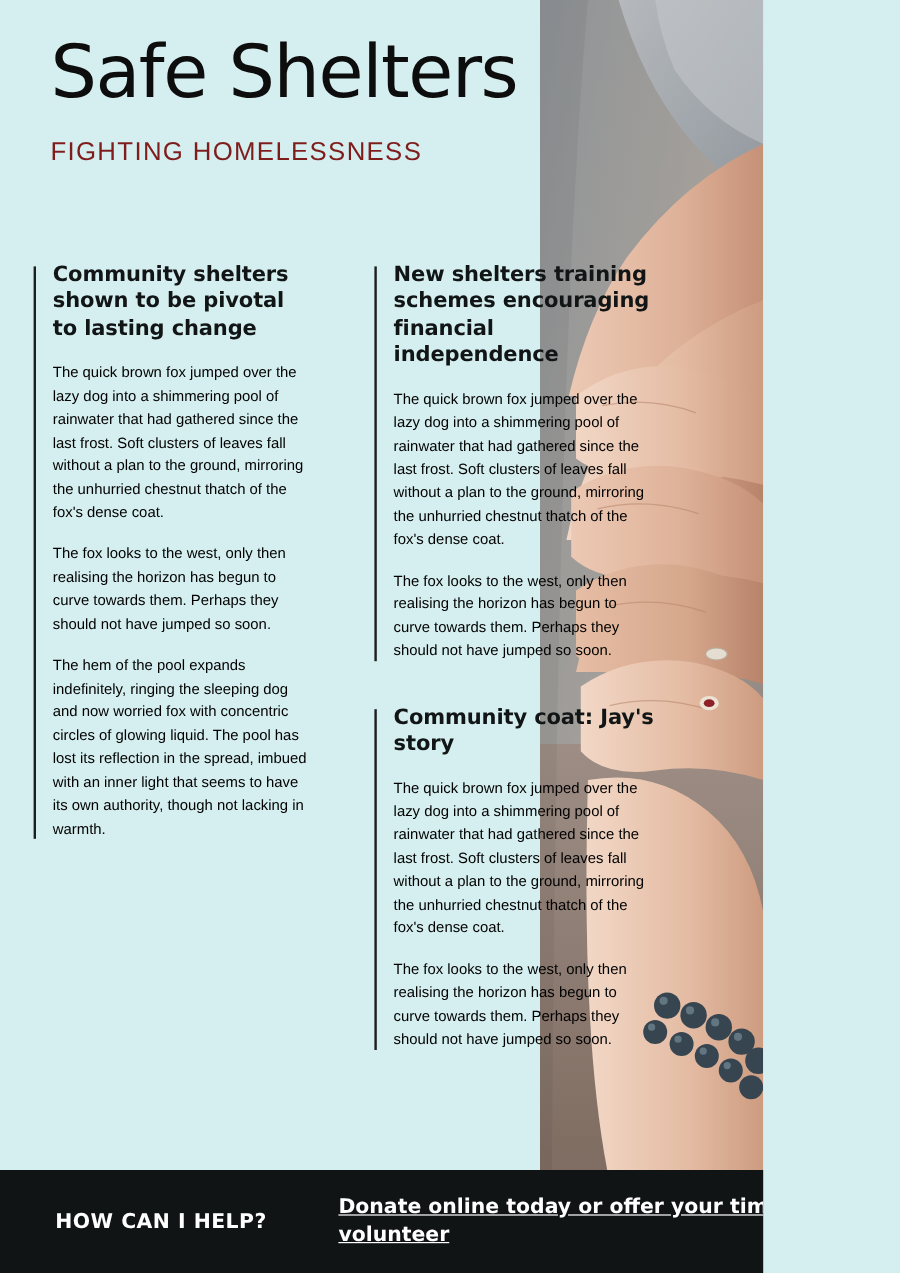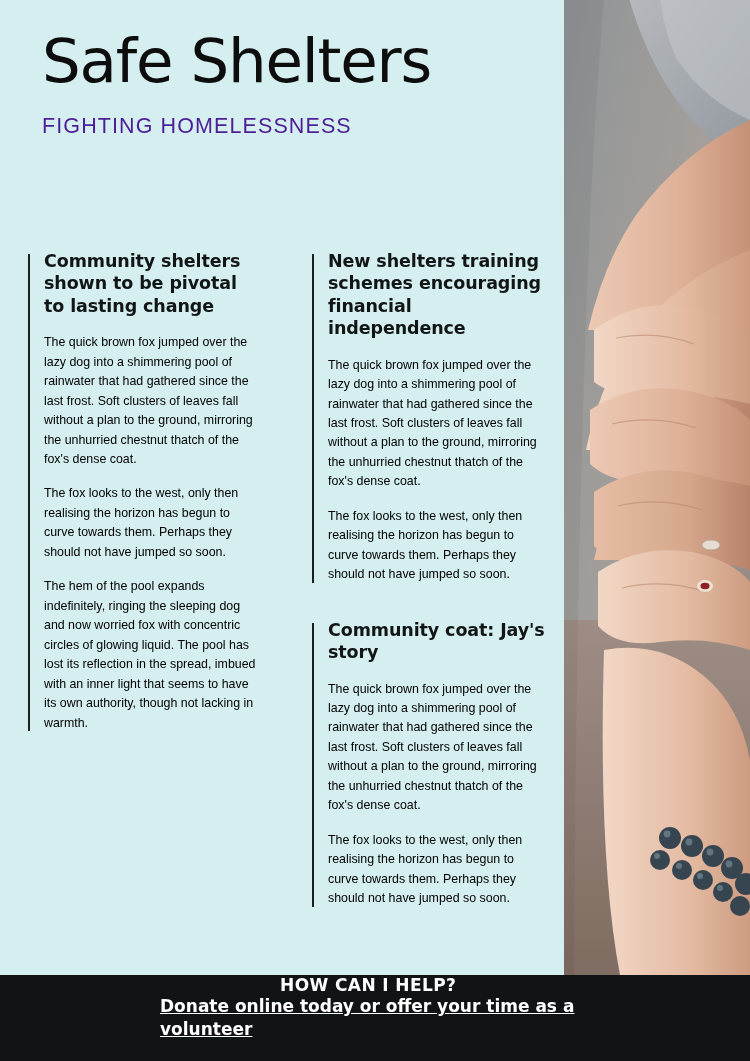--- a/index.html
+++ b/index.html
@@ -7,21 +7,21 @@
   body {
     font-family: "Liberation Sans", sans-serif;
     background:#d5eeef;
     position:relative;
     overflow:hidden;
   }
 
   
   .poster {
     position:relative;
-    width:750px;
+    width:636px;
     height:1061px;
     background:#d5eeef;
     overflow:hidden;
   }
 
   
   .photo {
     position:absolute;
     top:0;
     right:0;
@@ -47,21 +47,21 @@
     font-size:61px;
     line-height:1.02;
     letter-spacing:-1.2px;
     color:#0d0d0d;
     font-weight:400;
   }
   .subtitle {
     margin-top:22px;
     font-size:21.5px;
     letter-spacing:1.1px;
-    color:#4c1d95;
+    color:#7f1d1d;
     font-weight:400;
   }
 
   
   .columns {
     position:absolute;
     top:218px;
     left:0;
     width:564px;
     display:flex;
@@ -79,41 +79,39 @@
     bottom:2px;
     background:#1b1f20;
   }
   .headline {
     font-family:"DejaVu Sans", sans-serif;
     font-weight:bold;
     font-size:17.5px;
     line-height:1.28;
     color:#111516;
     letter-spacing:-0.1px;
-    margin-top:32px;
   }
   .body-par {
     font-size:12.4px;
     line-height:1.57;
     color:#000000;
     margin-top:16px;
   }
   .body-par + .body-par { margin-top:15px; }
 
   
   .footer {
     position:absolute;
     left:0; bottom:0;
     width:750px;
     height:86px;
     background:#111415;
     color:#ffffff;
     display:flex;
     align-items:center;
-    flex-direction:column;
   }
   .footer-left {
     width:282px;
     padding-left:46px;
     font-size:17px;
     font-weight:bold;
     letter-spacing:0.4px;
     font-family:"DejaVu Sans", sans-serif;
   }
   .footer-right {

